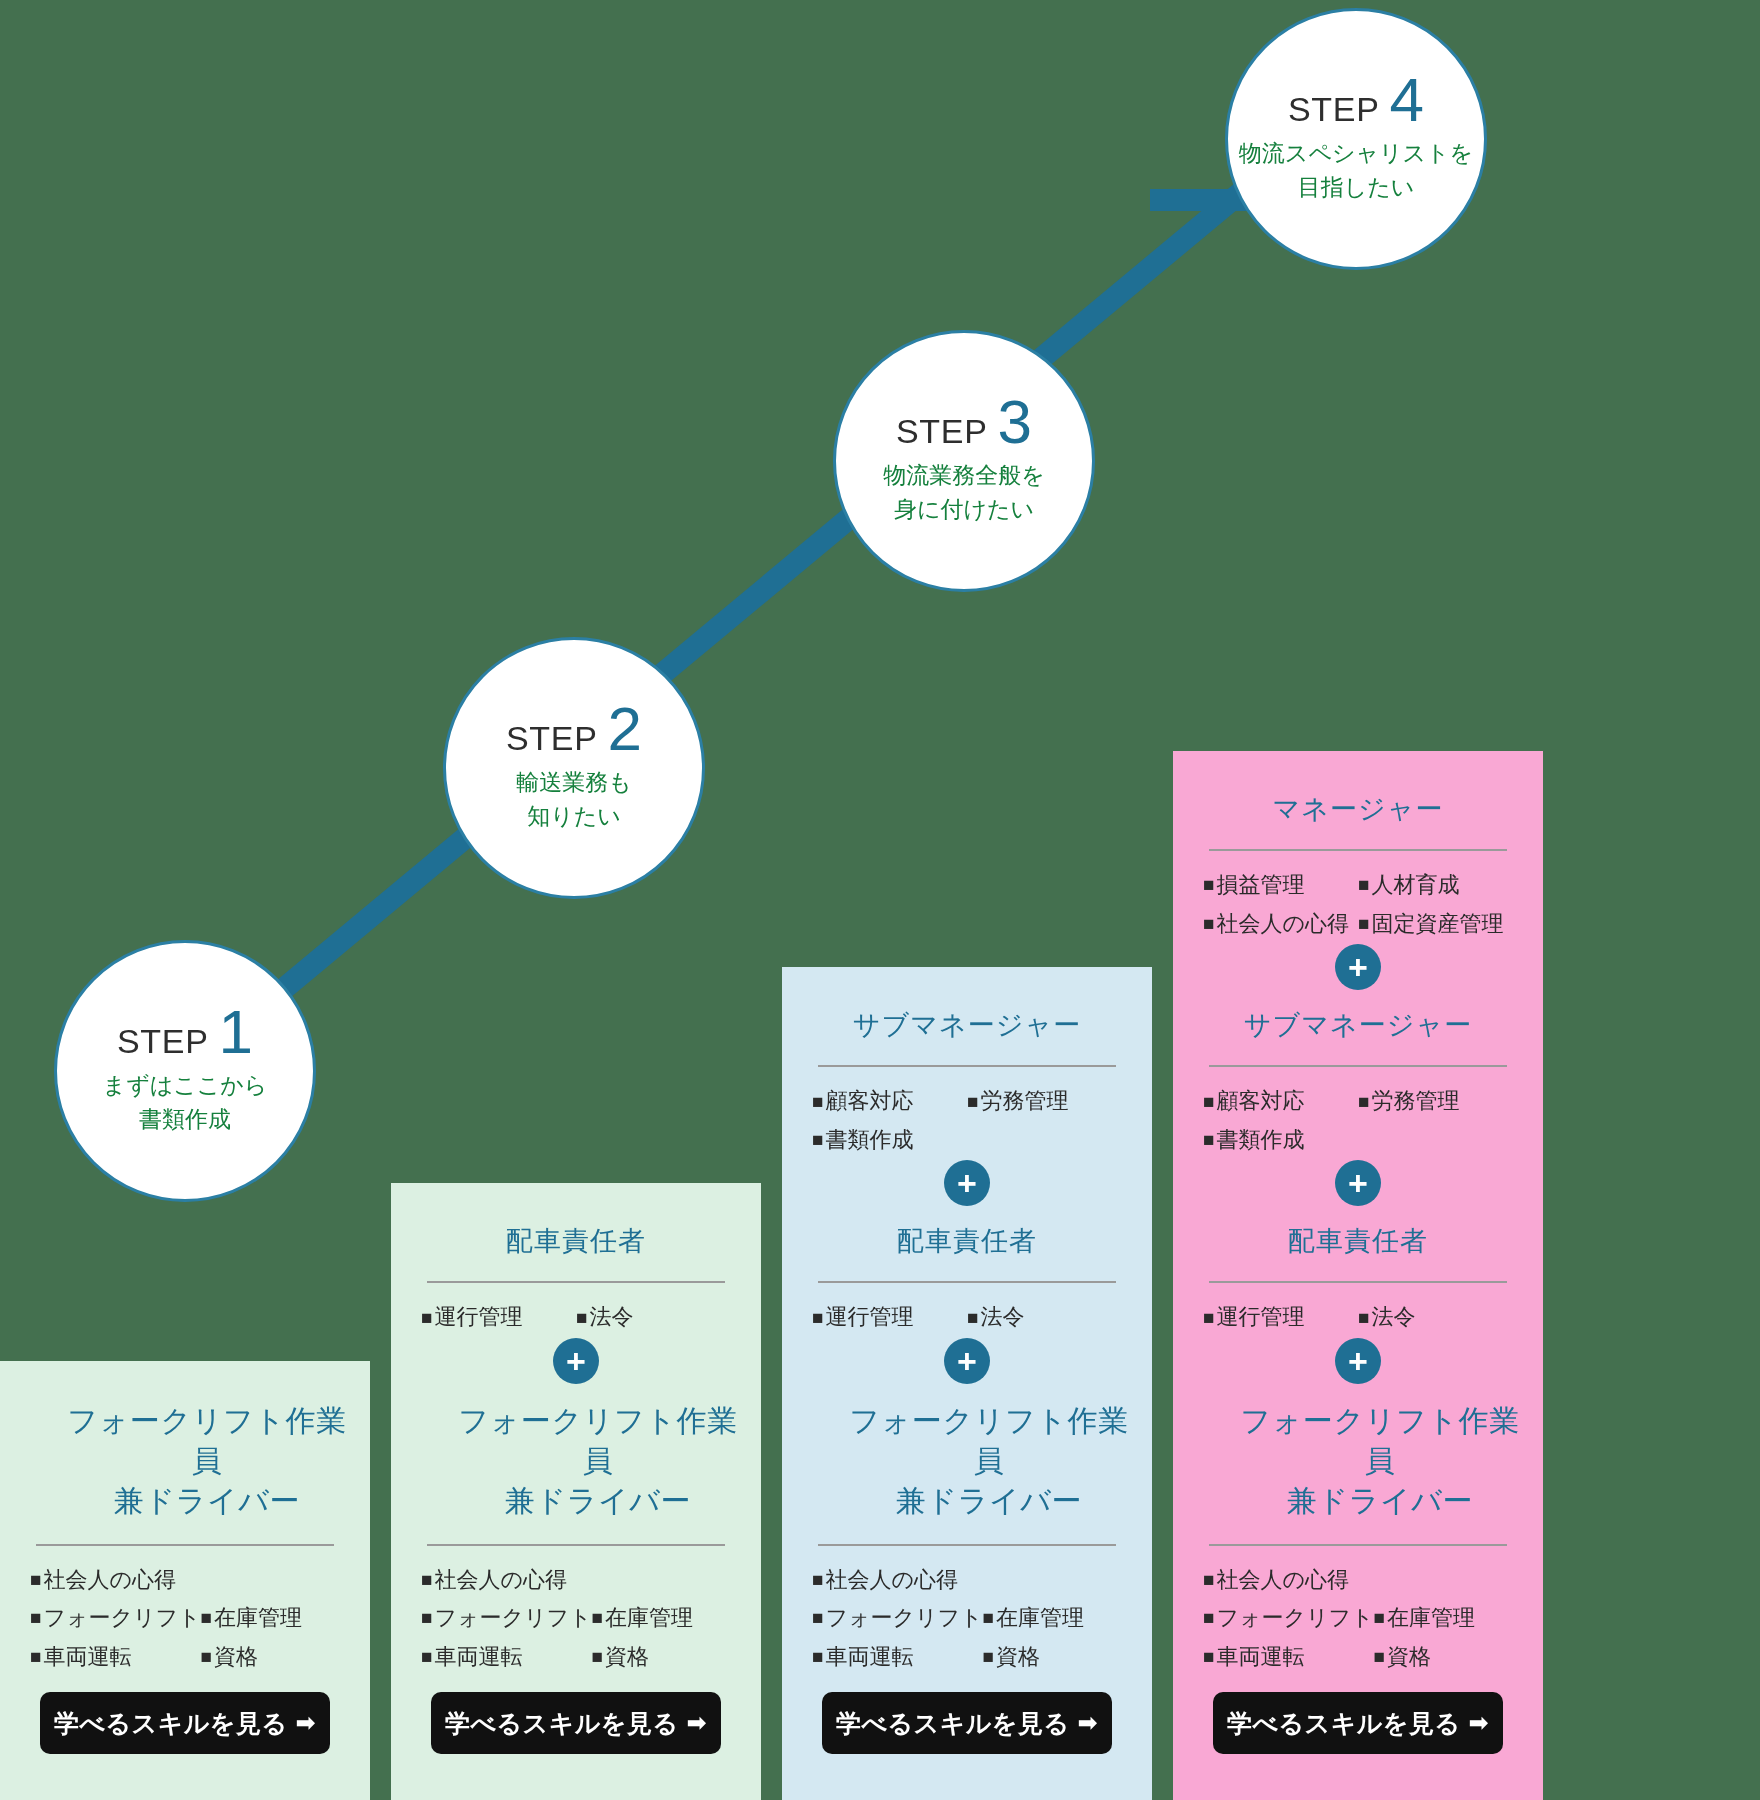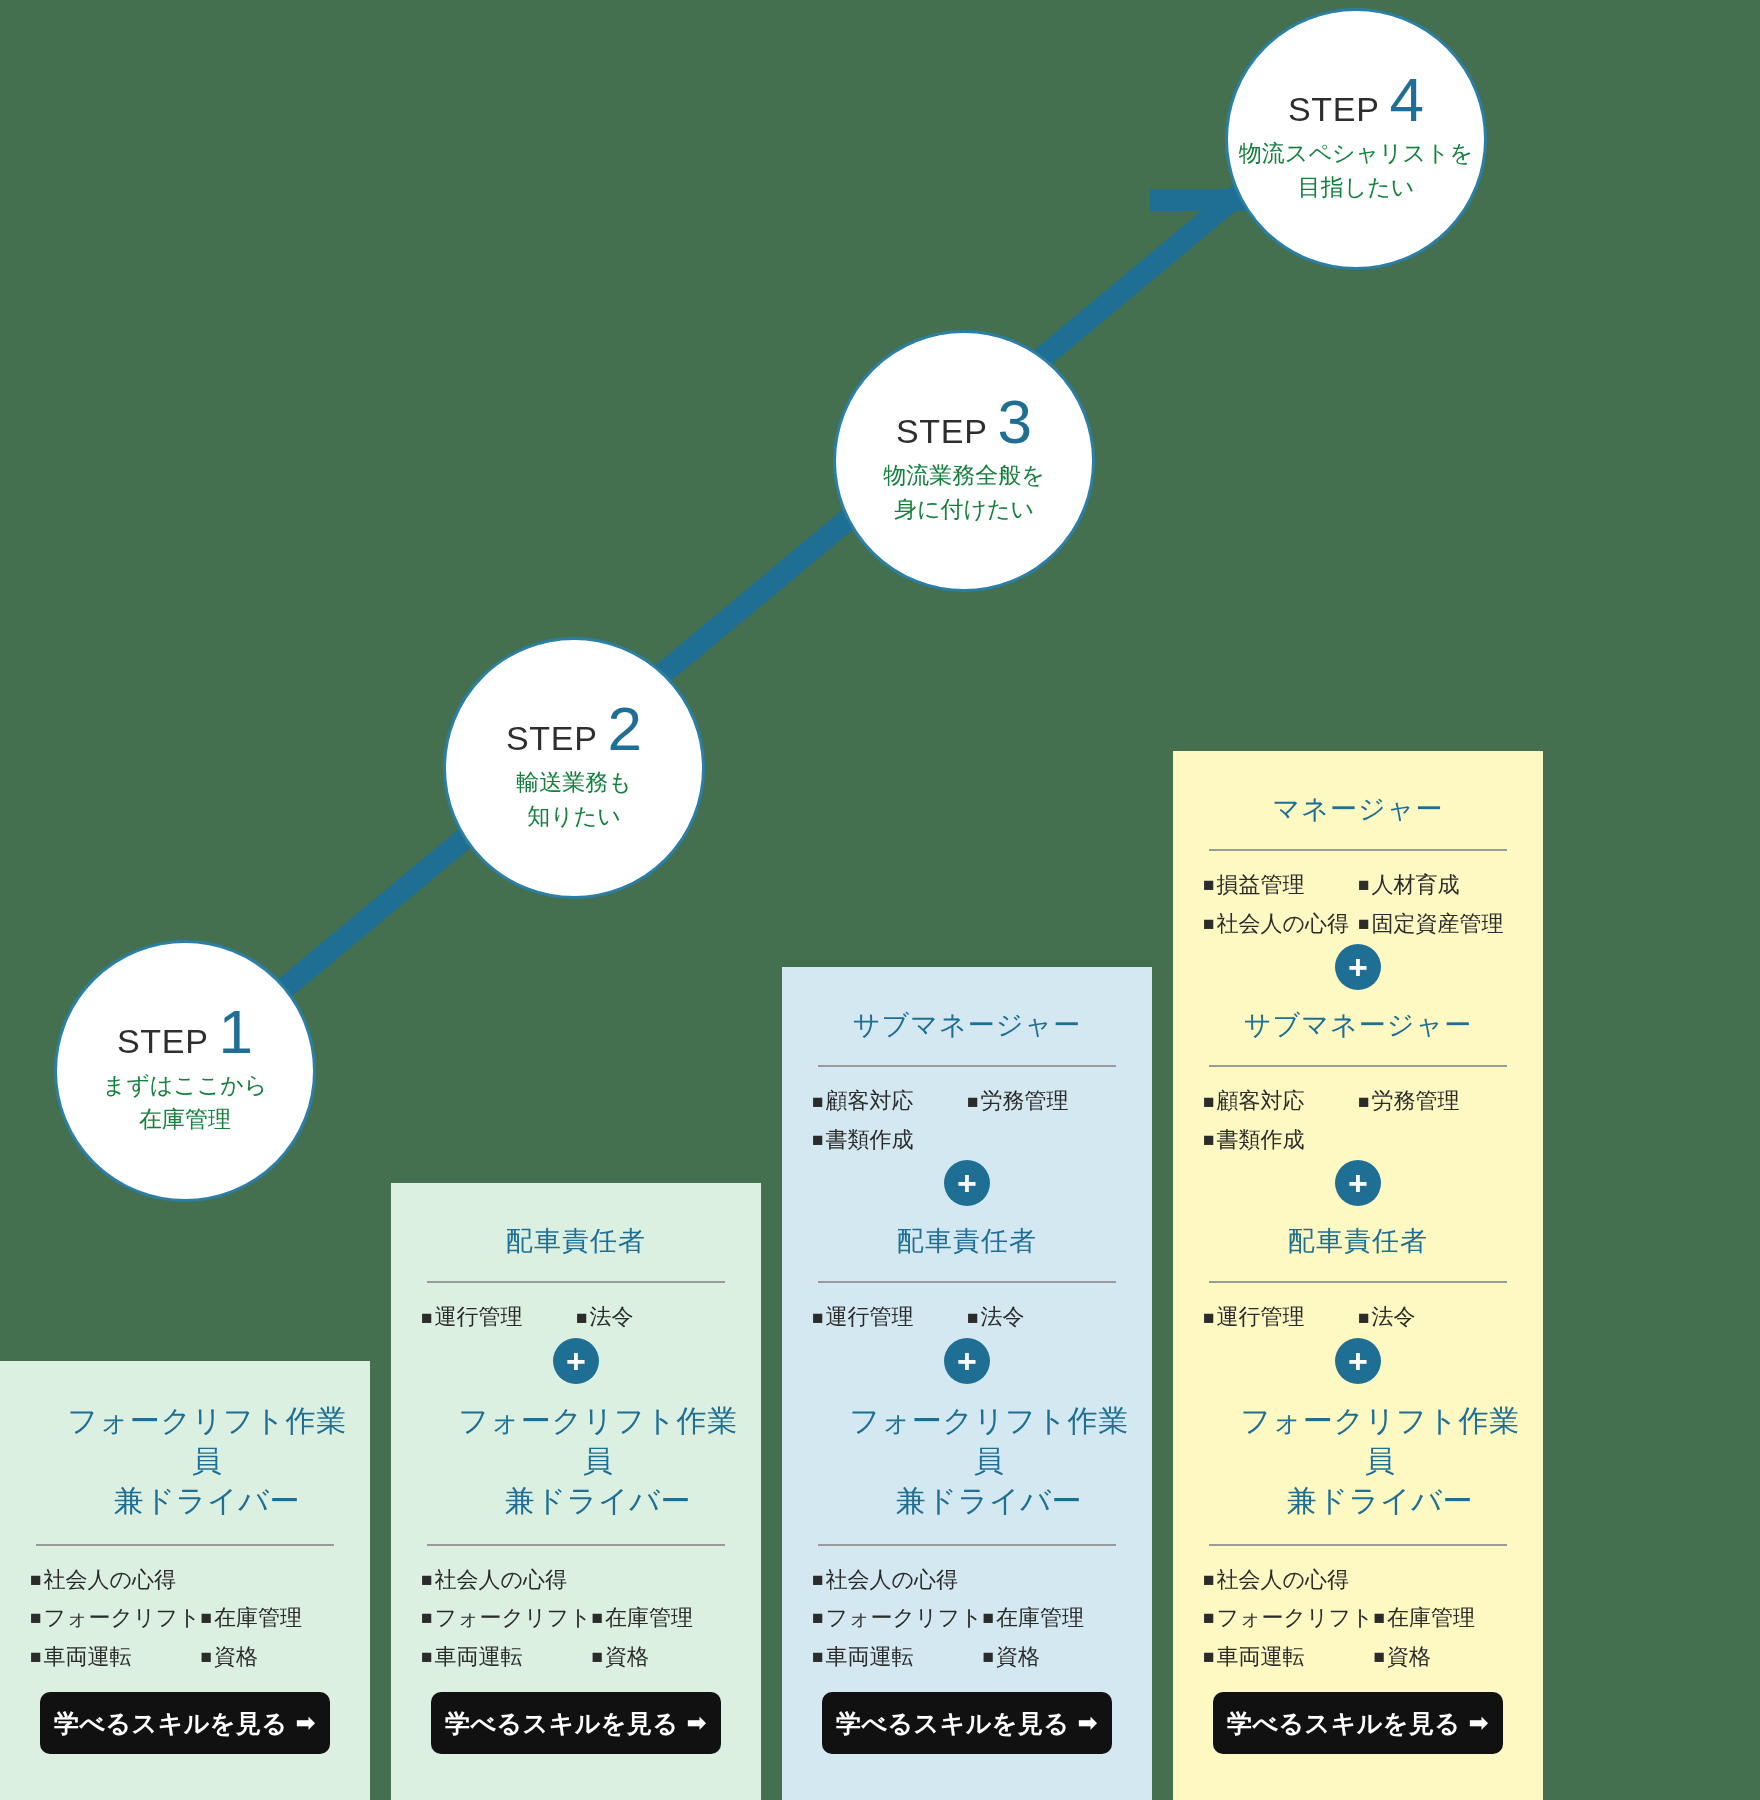--- a/index.html
+++ b/index.html
@@ -21,21 +21,21 @@
   .col-3 { left: 782px;  bottom: 0; }
   .col-4 { left: 1173px; bottom: 0; }
 
   .card {
     position: relative;
     padding: 26px 22px 24px 22px;
     width: 370px;
   }
   .card.green  { background: #dcf0e2; }
   .card.lblue  { background: #d4e8f2; }
-  .card.blue   { background: #fef9c3; }
+  .card.blue   { background: #f9a8d4; }
 
   .card-title {
     color: #1f6f94;
     font-size: 27px;
     text-align: center;
     line-height: 1.34;
     letter-spacing: 0.04em;
     padding: 14px 0 10px 0;
     white-space: pre-line;
   }
@@ -357,21 +357,21 @@
         </div>
       </div>
     </div>
 
   <div class="step step-1">
     <div class="step-head">
       <span class="step-word">STEP</span>
       <span class="step-num">1</span>
     </div>
     <div class="step-sub">まずはここから
-在庫管理</div>
+書類作成</div>
   </div>
 
   <div class="step step-2">
     <div class="step-head">
       <span class="step-word">STEP</span>
       <span class="step-num">2</span>
     </div>
     <div class="step-sub">輸送業務も
 知りたい</div>
   </div>

